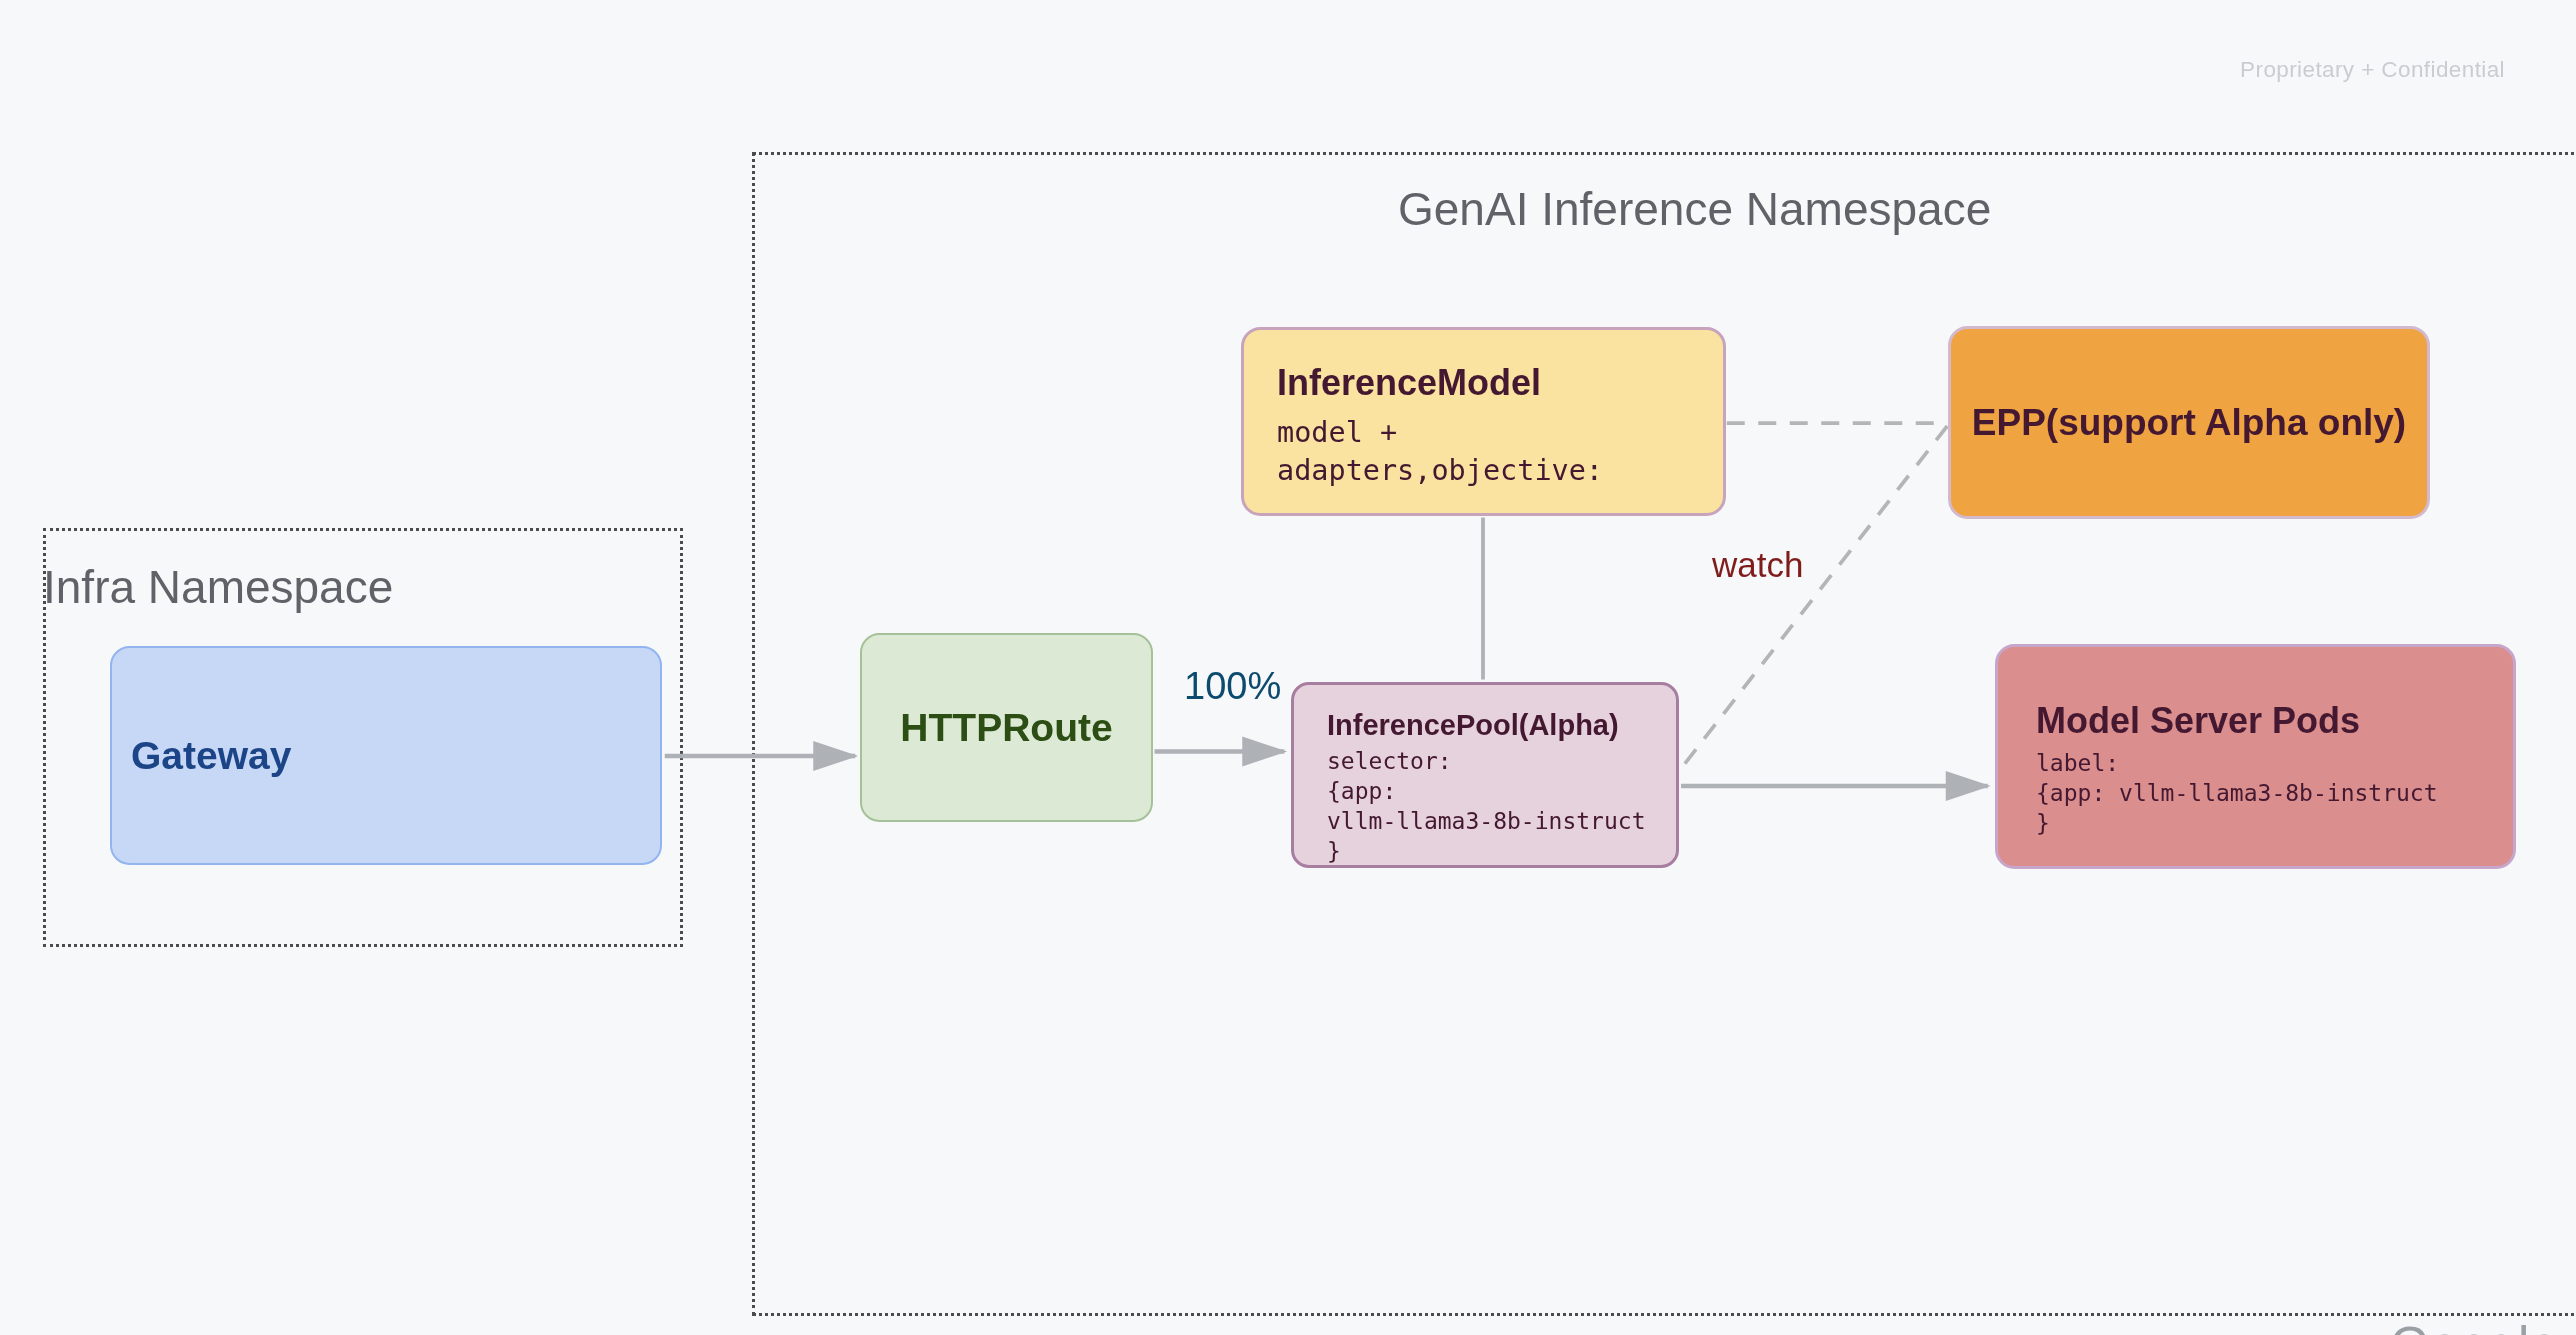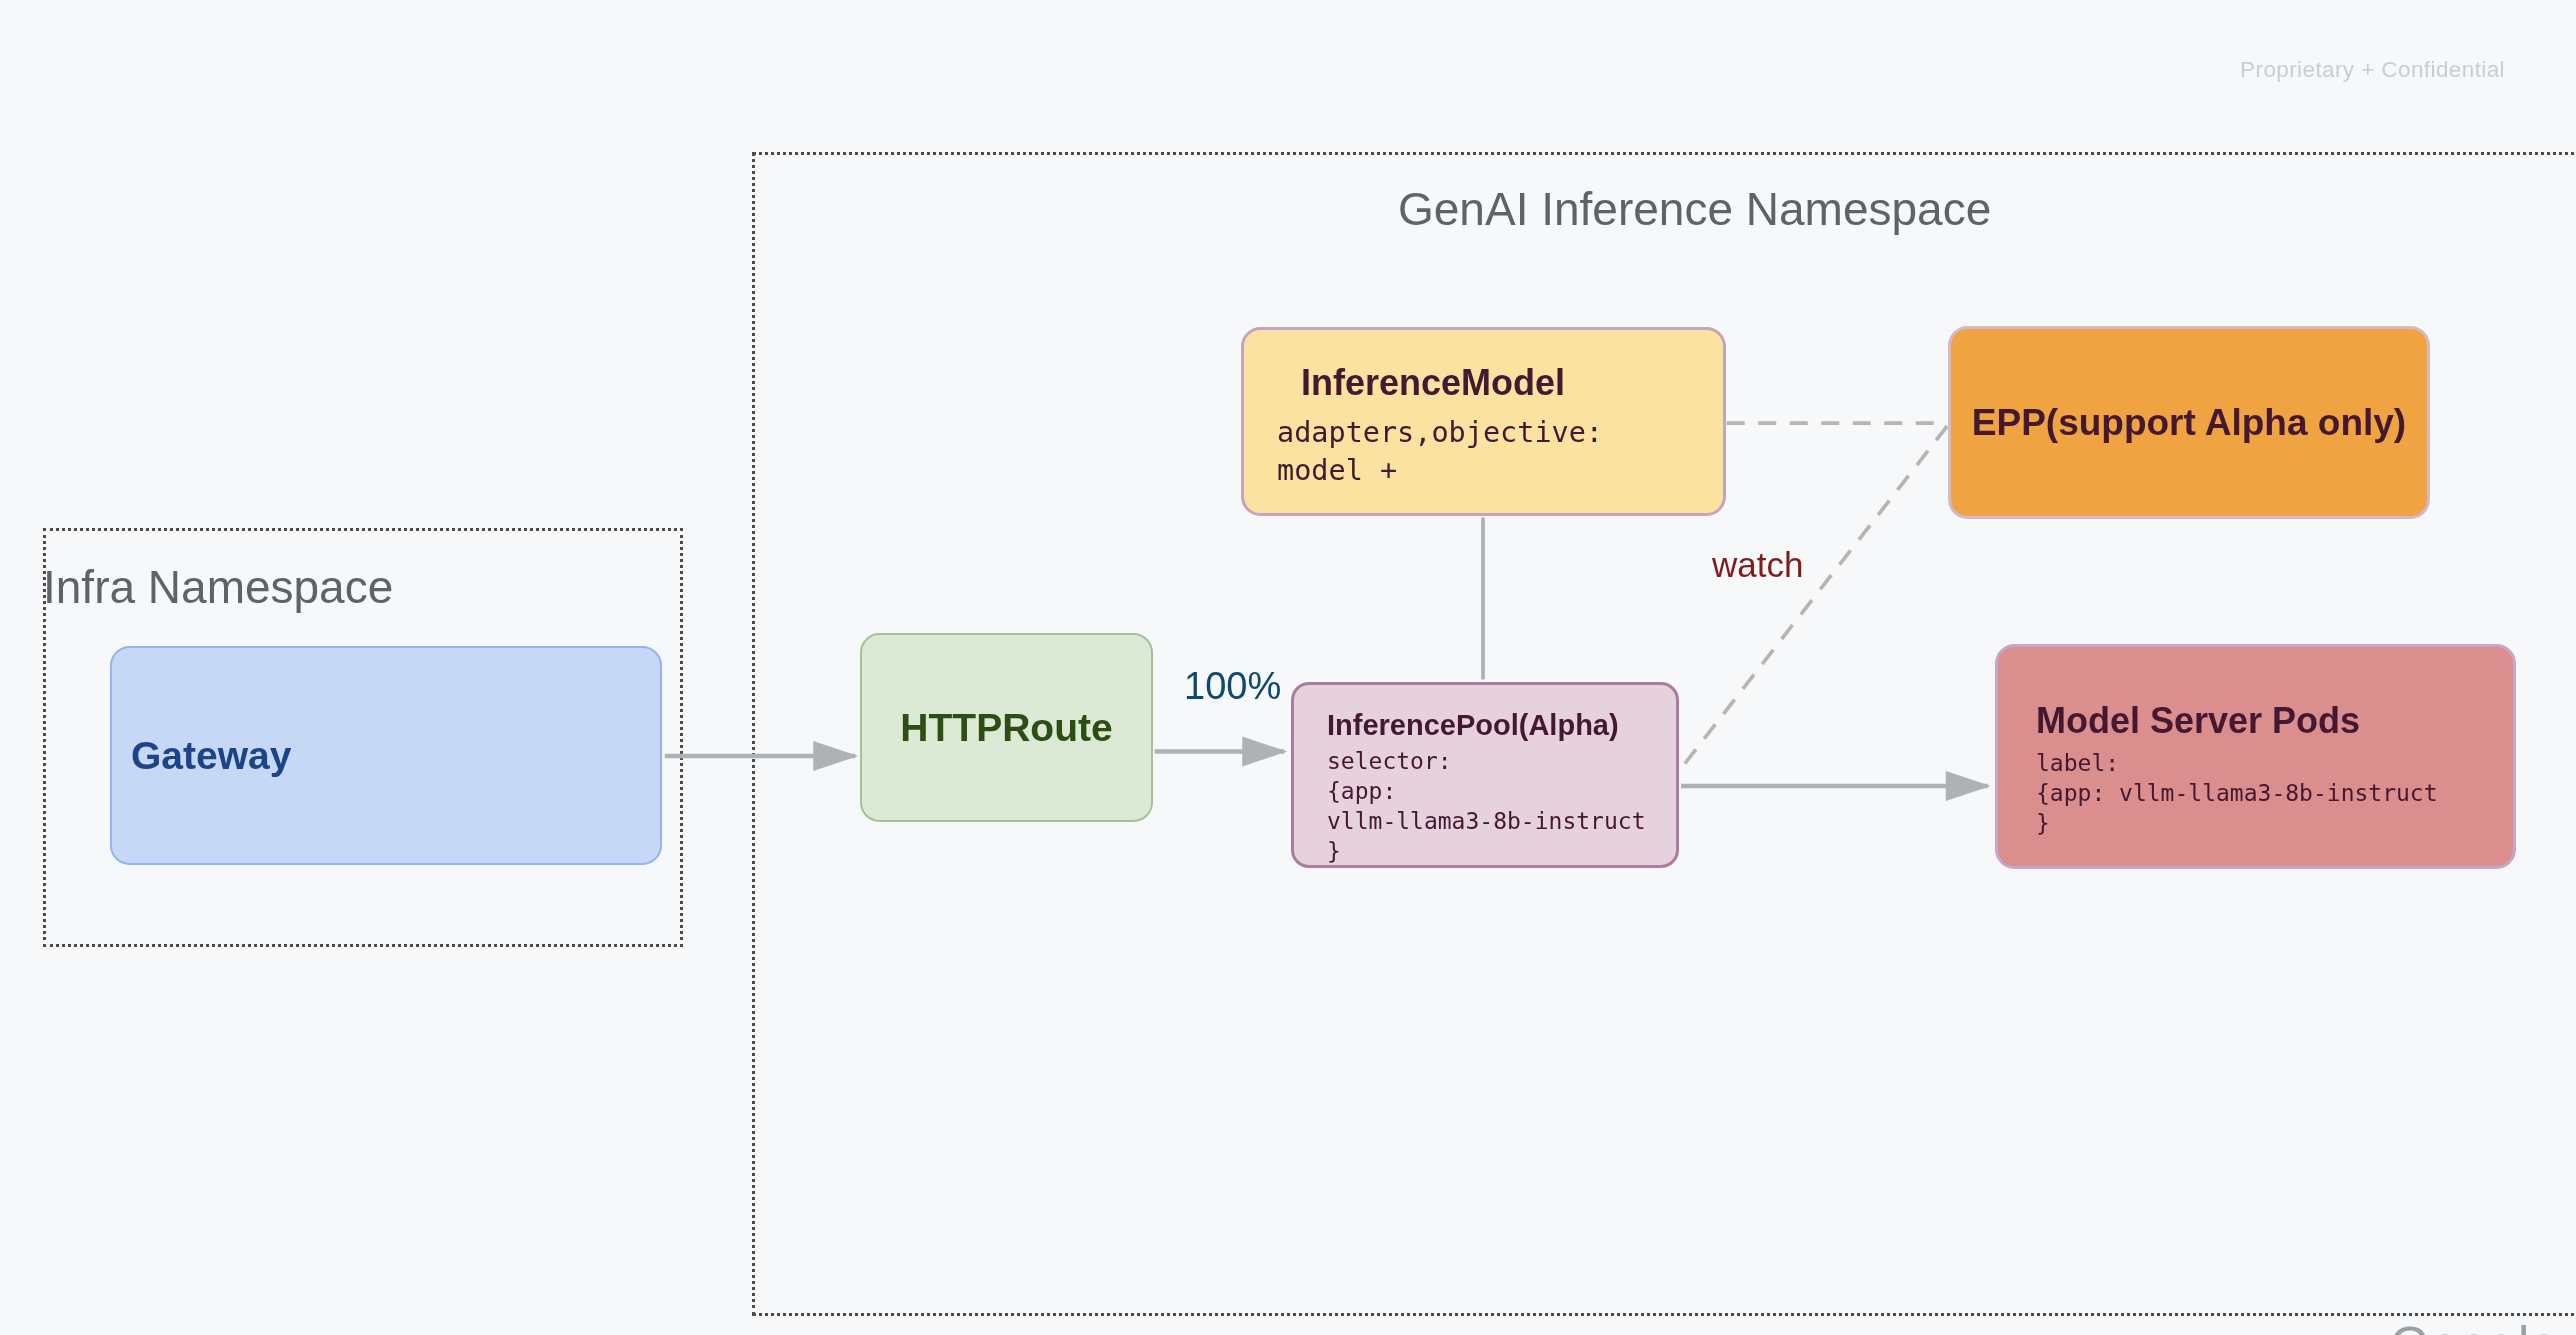--- a/index.html
+++ b/index.html
@@ -50,21 +50,21 @@
     background: #DCEAD5; border: 2.3px solid #A5C198;
     display: flex; align-items: center; justify-content: center;
   }
   .httproute-label { font-size: 39px; font-weight: bold; color: #2C4E14; }
 
   .node-inference-model {
     left: 1241px; top: 327px; width: 485px; height: 189px;
     background: #FAE3A0; border: 3px solid #C7A3BC;
     padding: 31.5px 0 0 33px;
   }
-  .node-inference-model .node-title { font-size: 36px; line-height: 42px; margin-bottom: 10.5px; margin-left: 24px; }
+  .node-inference-model .node-title { font-size: 36px; line-height: 42px; margin-bottom: 10.5px; }
   .node-inference-model .code { font-size: 28.5px; line-height: 38px; }
 
   .node-epp {
     left: 1948px; top: 326px; width: 482px; height: 193px;
     background: #F0A441; border: 3px solid #D2B9CE;
     display: flex; align-items: center; justify-content: center;
   }
   .epp-label { font-size: 37px; font-weight: bold; color: #441831; white-space: nowrap; }
 
   .node-inference-pool {
@@ -135,22 +135,22 @@
 <div class="abs node node-gateway">
   <span class="gateway-label">Gateway</span>
 </div>
 
 <div class="abs node node-httproute">
   <span class="httproute-label">HTTPRoute</span>
 </div>
 
 <div class="abs node node-inference-model">
   <div class="node-title">InferenceModel</div>
+  <div class="code">model +</div>
   <div class="code">adapters,objective:</div>
-  <div class="code">model +</div>
 </div>
 
 <div class="abs node node-epp">
   <span class="epp-label">EPP(support Alpha only)</span>
 </div>
 
 <div class="abs node node-inference-pool">
   <div class="node-title">InferencePool(Alpha)</div>
   <div class="code">selector:</div>
   <div class="code">{app:</div>

